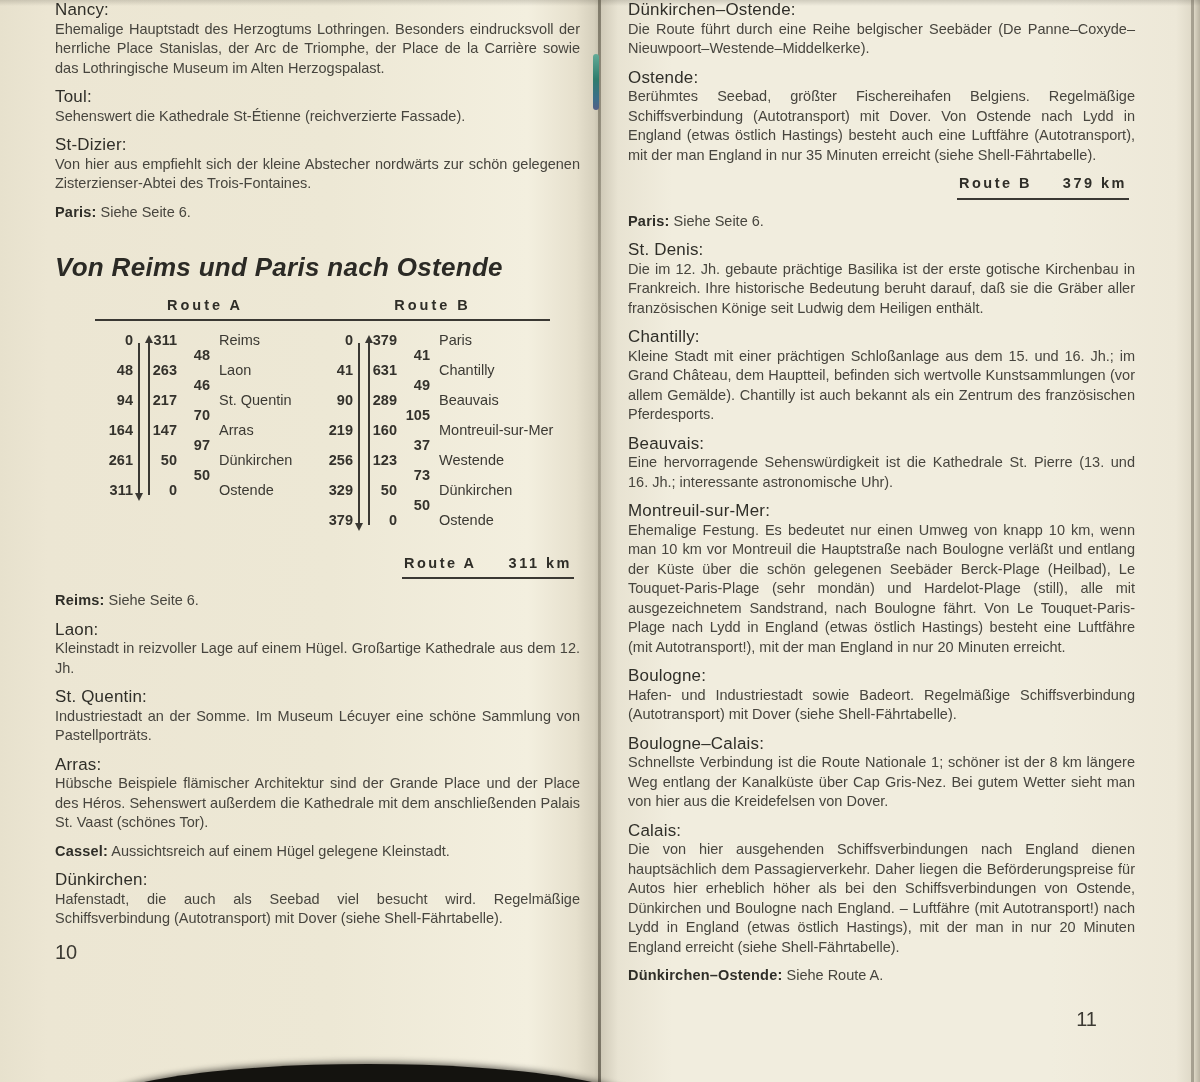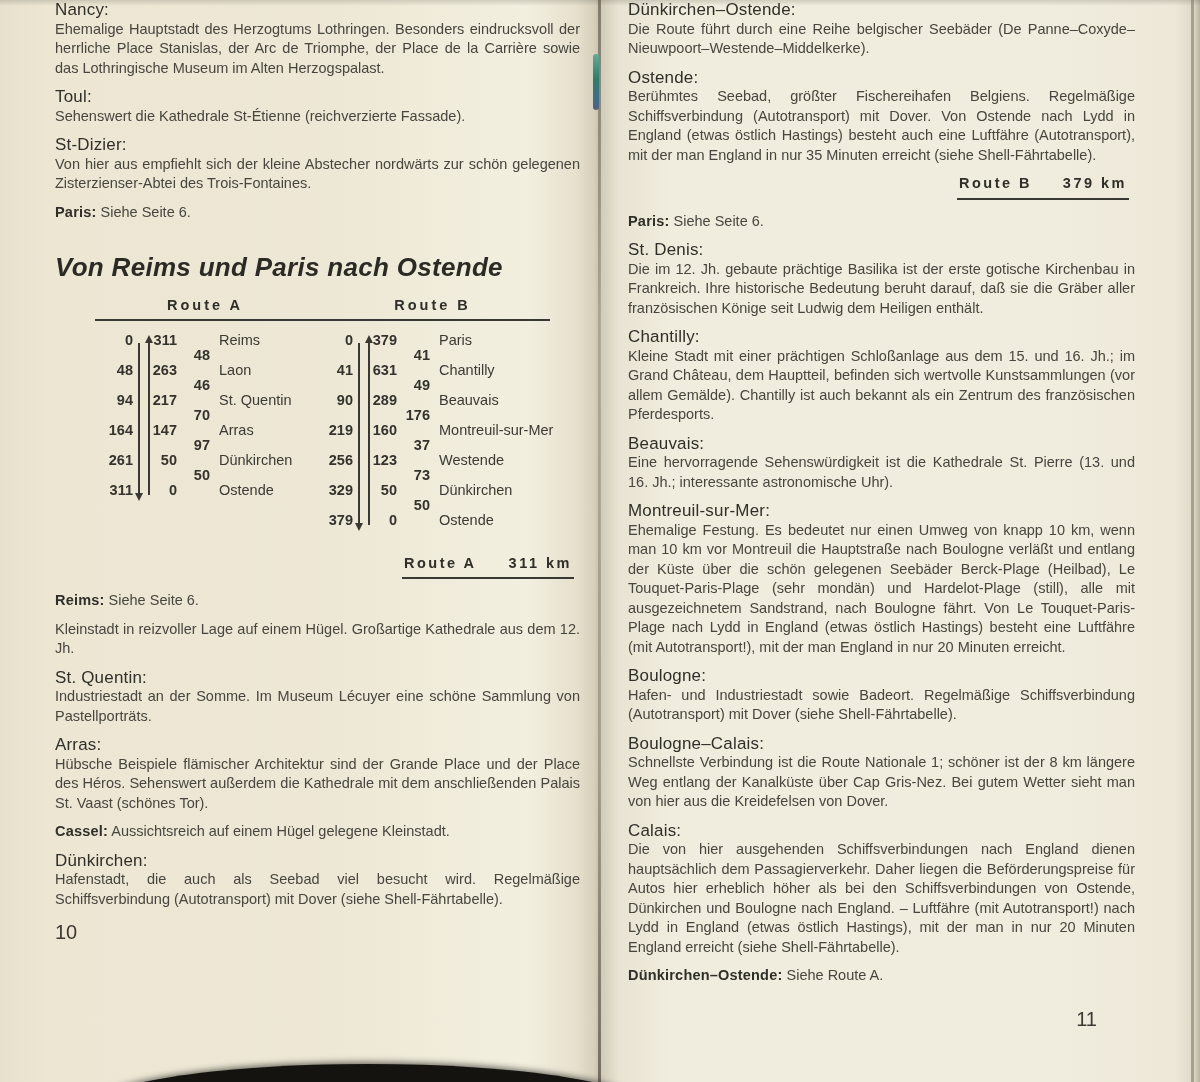--- a/index.html
+++ b/index.html
@@ -161,21 +161,21 @@
               <span class="cum">41</span>
               <span class="rem">631</span>
               <span class="city">Chantilly</span>
             </div>
           <span class="leg" style="top:45px">49</span>
           <div class="rt-row" style="top:60px">
               <span class="cum">90</span>
               <span class="rem">289</span>
               <span class="city">Beauvais</span>
             </div>
-          <span class="leg" style="top:75px">176</span>
+          <span class="leg" style="top:75px">105</span>
           <div class="rt-row" style="top:90px">
               <span class="cum">219</span>
               <span class="rem">160</span>
               <span class="city">Montreuil-sur-Mer</span>
             </div>
           <span class="leg" style="top:105px">37</span>
           <div class="rt-row" style="top:120px">
               <span class="cum">256</span>
               <span class="rem">123</span>
               <span class="city">Westende</span>
@@ -199,20 +199,21 @@
     <div class="km-summary">
       <span>Route A</span>
       <span>311 km</span>
     </div>
 
     <p>
       <span class="inline-h">Reims:</span>
       <span>Siehe Seite 6.</span>
     </p>
 
+    <h3 class="sec-h">Laon:</h3>
     <p>Kleinstadt in reizvoller Lage auf einem Hügel. Großartige Kathedrale aus dem 12. Jh.</p>
 
     <h3 class="sec-h">St. Quentin:</h3>
     <p>Industriestadt an der Somme. Im Museum Lécuyer eine schöne Sammlung von Pastellporträts.</p>
 
     <h3 class="sec-h">Arras:</h3>
     <p>Hübsche Beispiele flämischer Architektur sind der Grande Place und der Place des Héros. Sehenswert außerdem die Kathedrale mit dem anschließenden Palais St. Vaast (schönes Tor).</p>
 
     <p>
       <span class="inline-h">Cassel:</span>

